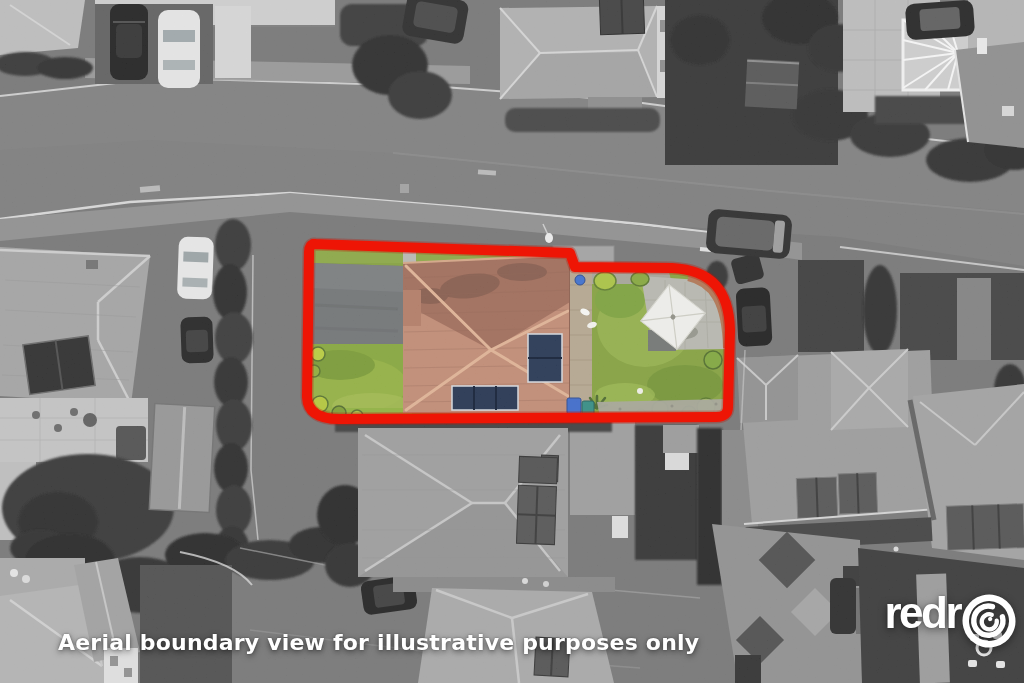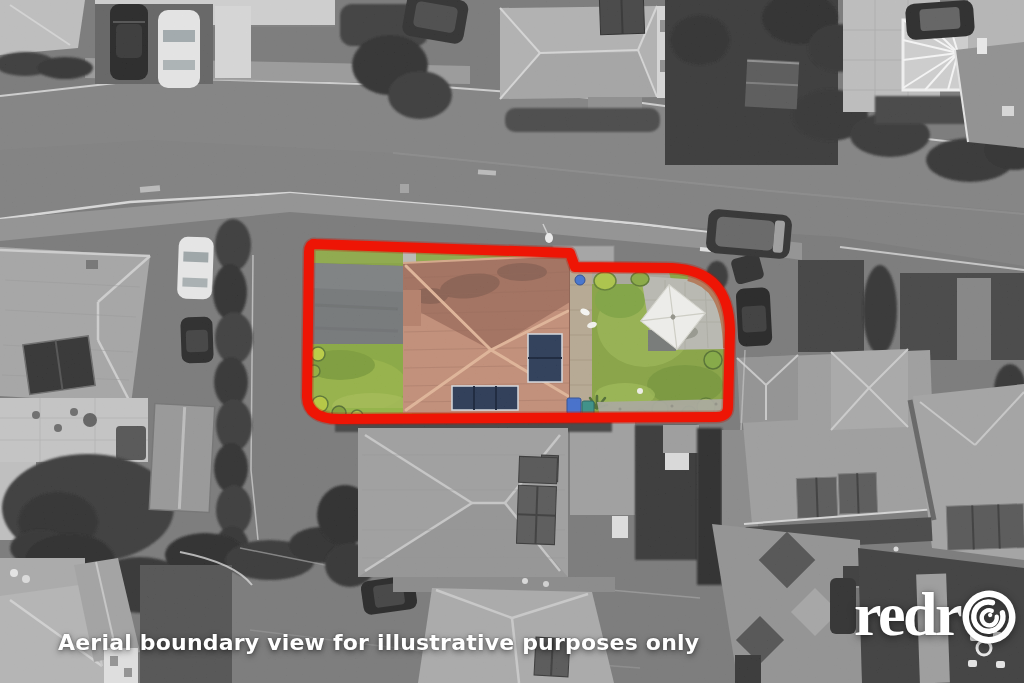--- a/index.html
+++ b/index.html
@@ -4,23 +4,23 @@
 <style>
   html,body{margin:0;padding:0;background:#111;}
   .stage{position:relative;width:1024px;height:683px;overflow:hidden;
          font-family:"Liberation Sans",sans-serif;background:#757575;}
   .stage svg.scene{position:absolute;inset:0;display:block;}
   .disclaimer{position:absolute;left:43px;top:630px;color:#fff;
       font-family:"DejaVu Sans","Liberation Sans",sans-serif;
       font-size:22px;font-weight:bold;letter-spacing:.2px;
       text-shadow:0 2px 6px rgba(0,0,0,.55),0 0 2px rgba(0,0,0,.35);
       white-space:nowrap;margin-left:15px;}
-  .logo{position:absolute;right:6px;bottom:38px;display:flex;align-items:center;
-      color:#fff;font-family:Liberation Serif, serif;
-      font-size:62px;font-weight:bold;letter-spacing:-2.5px;line-height:1;
+  .logo{position:absolute;right:6px;bottom:38px;display:flex;align-items:flex-start;
+      color:#fff;font-family:Liberation Sans, sans-serif;
+      font-size:44px;font-weight:bold;letter-spacing:-2.5px;line-height:1;
       text-shadow:0 2px 8px rgba(0,0,0,.5),0 0 2px rgba(0,0,0,.3);}
   .logo .rose{width:54px;height:54px;margin:0 2px;transform:translateY(3px);
       filter:drop-shadow(0 2px 4px rgba(0,0,0,.45));}
 </style>
 </head>
 <body>
 
 <div class="stage">
 
 <svg class="scene" viewBox="0 0 1024 683" width="1024" height="683" xmlns="http://www.w3.org/2000/svg">

